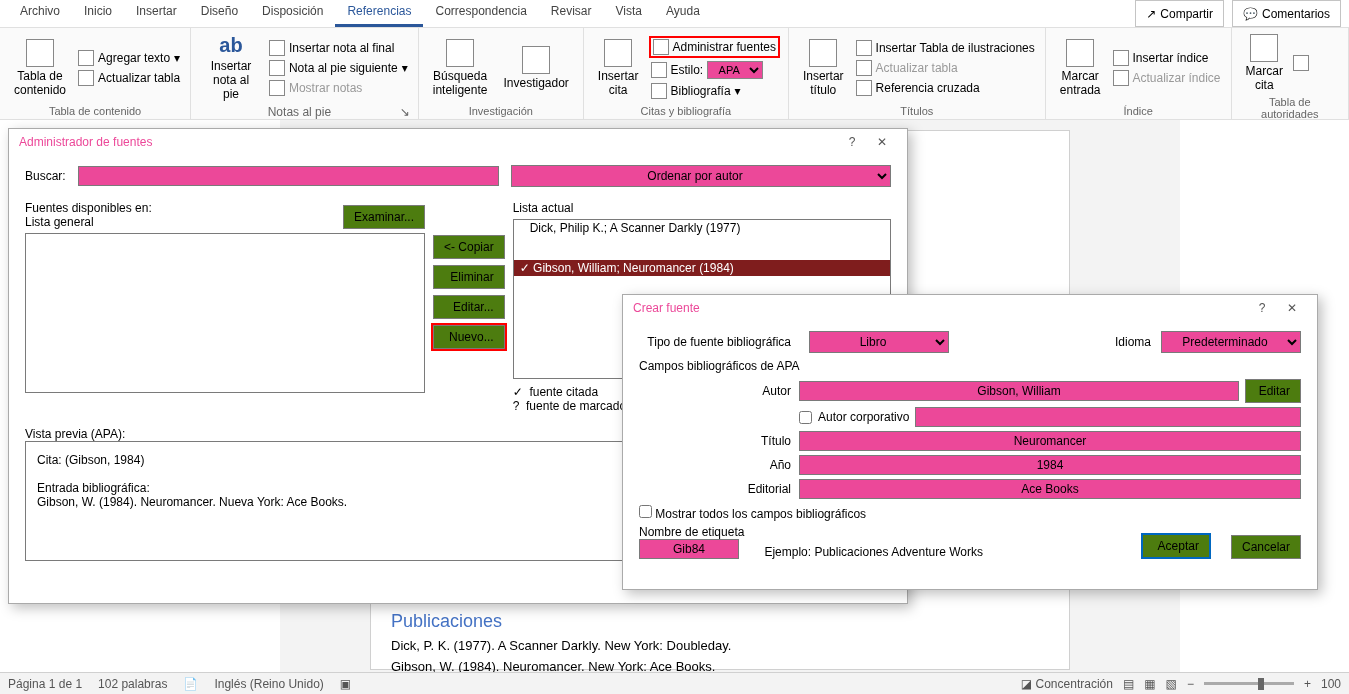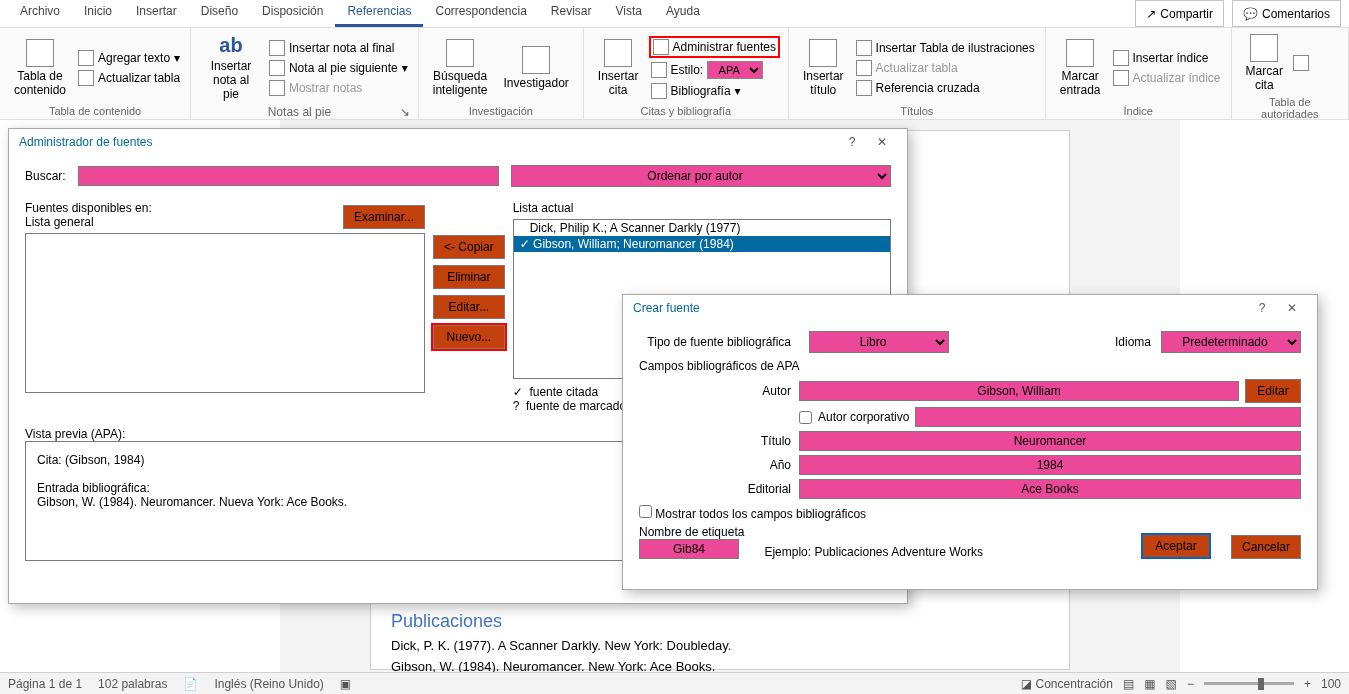--- a/index.html
+++ b/index.html
@@ -22,32 +22,32 @@
 .ribbon-row { display: flex; align-items: center; gap: 4px; padding: 1px 2px; white-space: nowrap; }
 .ribbon-row.disabled { color: #999; }
 .ico { width: 16px; height: 16px; display: inline-block; border: 1px solid #888; background: #fff; }
 .ico-lg { width: 28px; height: 28px; }
 .red-box { border: 2px solid red; }
 .style-select { border: 1px solid #888; width: 56px; font-size: 11px; padding: 1px; }
 
 
 .dialog { position: absolute; background: #fff; border: 1px solid #aaa; box-shadow: 4px 4px 12px rgba(0,0,0,0.25); }
 .dialog .titlebar { display: flex; align-items: center; padding: 6px 10px; background: #fff; }
-.dialog .titlebar .title { flex: 1; color: #0369a1; }
+.dialog .titlebar .title { flex: 1; color: #ec4899; }
 .dialog .titlebar .winbtn { width: 30px; text-align: center; color: #555; }
 .dialog .content { padding: 10px 16px; }
 
 input[type=text], select { border: 1px solid #7a7a7a; padding: 2px 4px; background: #ec4899; font-size: 12px; text-align: center; }
-button.dlg-btn { border: 1px solid #7a7a7a; background: #c2410c; padding: 4px 10px; min-width: 70px; }
+button.dlg-btn { border: 1px solid #7a7a7a; background: #4d7c0f; padding: 4px 10px; min-width: 70px; text-align: right; }
 button.dlg-btn.primary { border: 2px solid #0067c0; }
 button.dlg-btn.redhl { outline: 2px solid red; }
 
 .listbox { border: 1px solid #7a7a7a; background: #fff; overflow: auto; }
 .listitem { padding: 1px 6px; }
-.listitem.selected { background: #0369a1; color: #fff; }
+.listitem.selected { background: #7f1d1d; color: #fff; margin-top: 24px; }
 
 .preview-box { border: 1px solid #7a7a7a; padding: 11px; height: 120px; background: #fff; }
 
 
 .doc-bg { position: absolute; top: 120px; left: 280px; width: 900px; height: 560px; background: #f3f3f3; z-index: -1; }
 .page { position: absolute; top: 130px; left: 370px; width: 700px; height: 540px; background: #fff; border: 1px solid #d0d0d0; z-index: -1; padding: 480px 20px 0; }
 .page h2 { color: #4472c4; font-size: 18px; font-weight: 400; }
 .page p { font-size: 13px; margin-top: 6px; }
 
 

